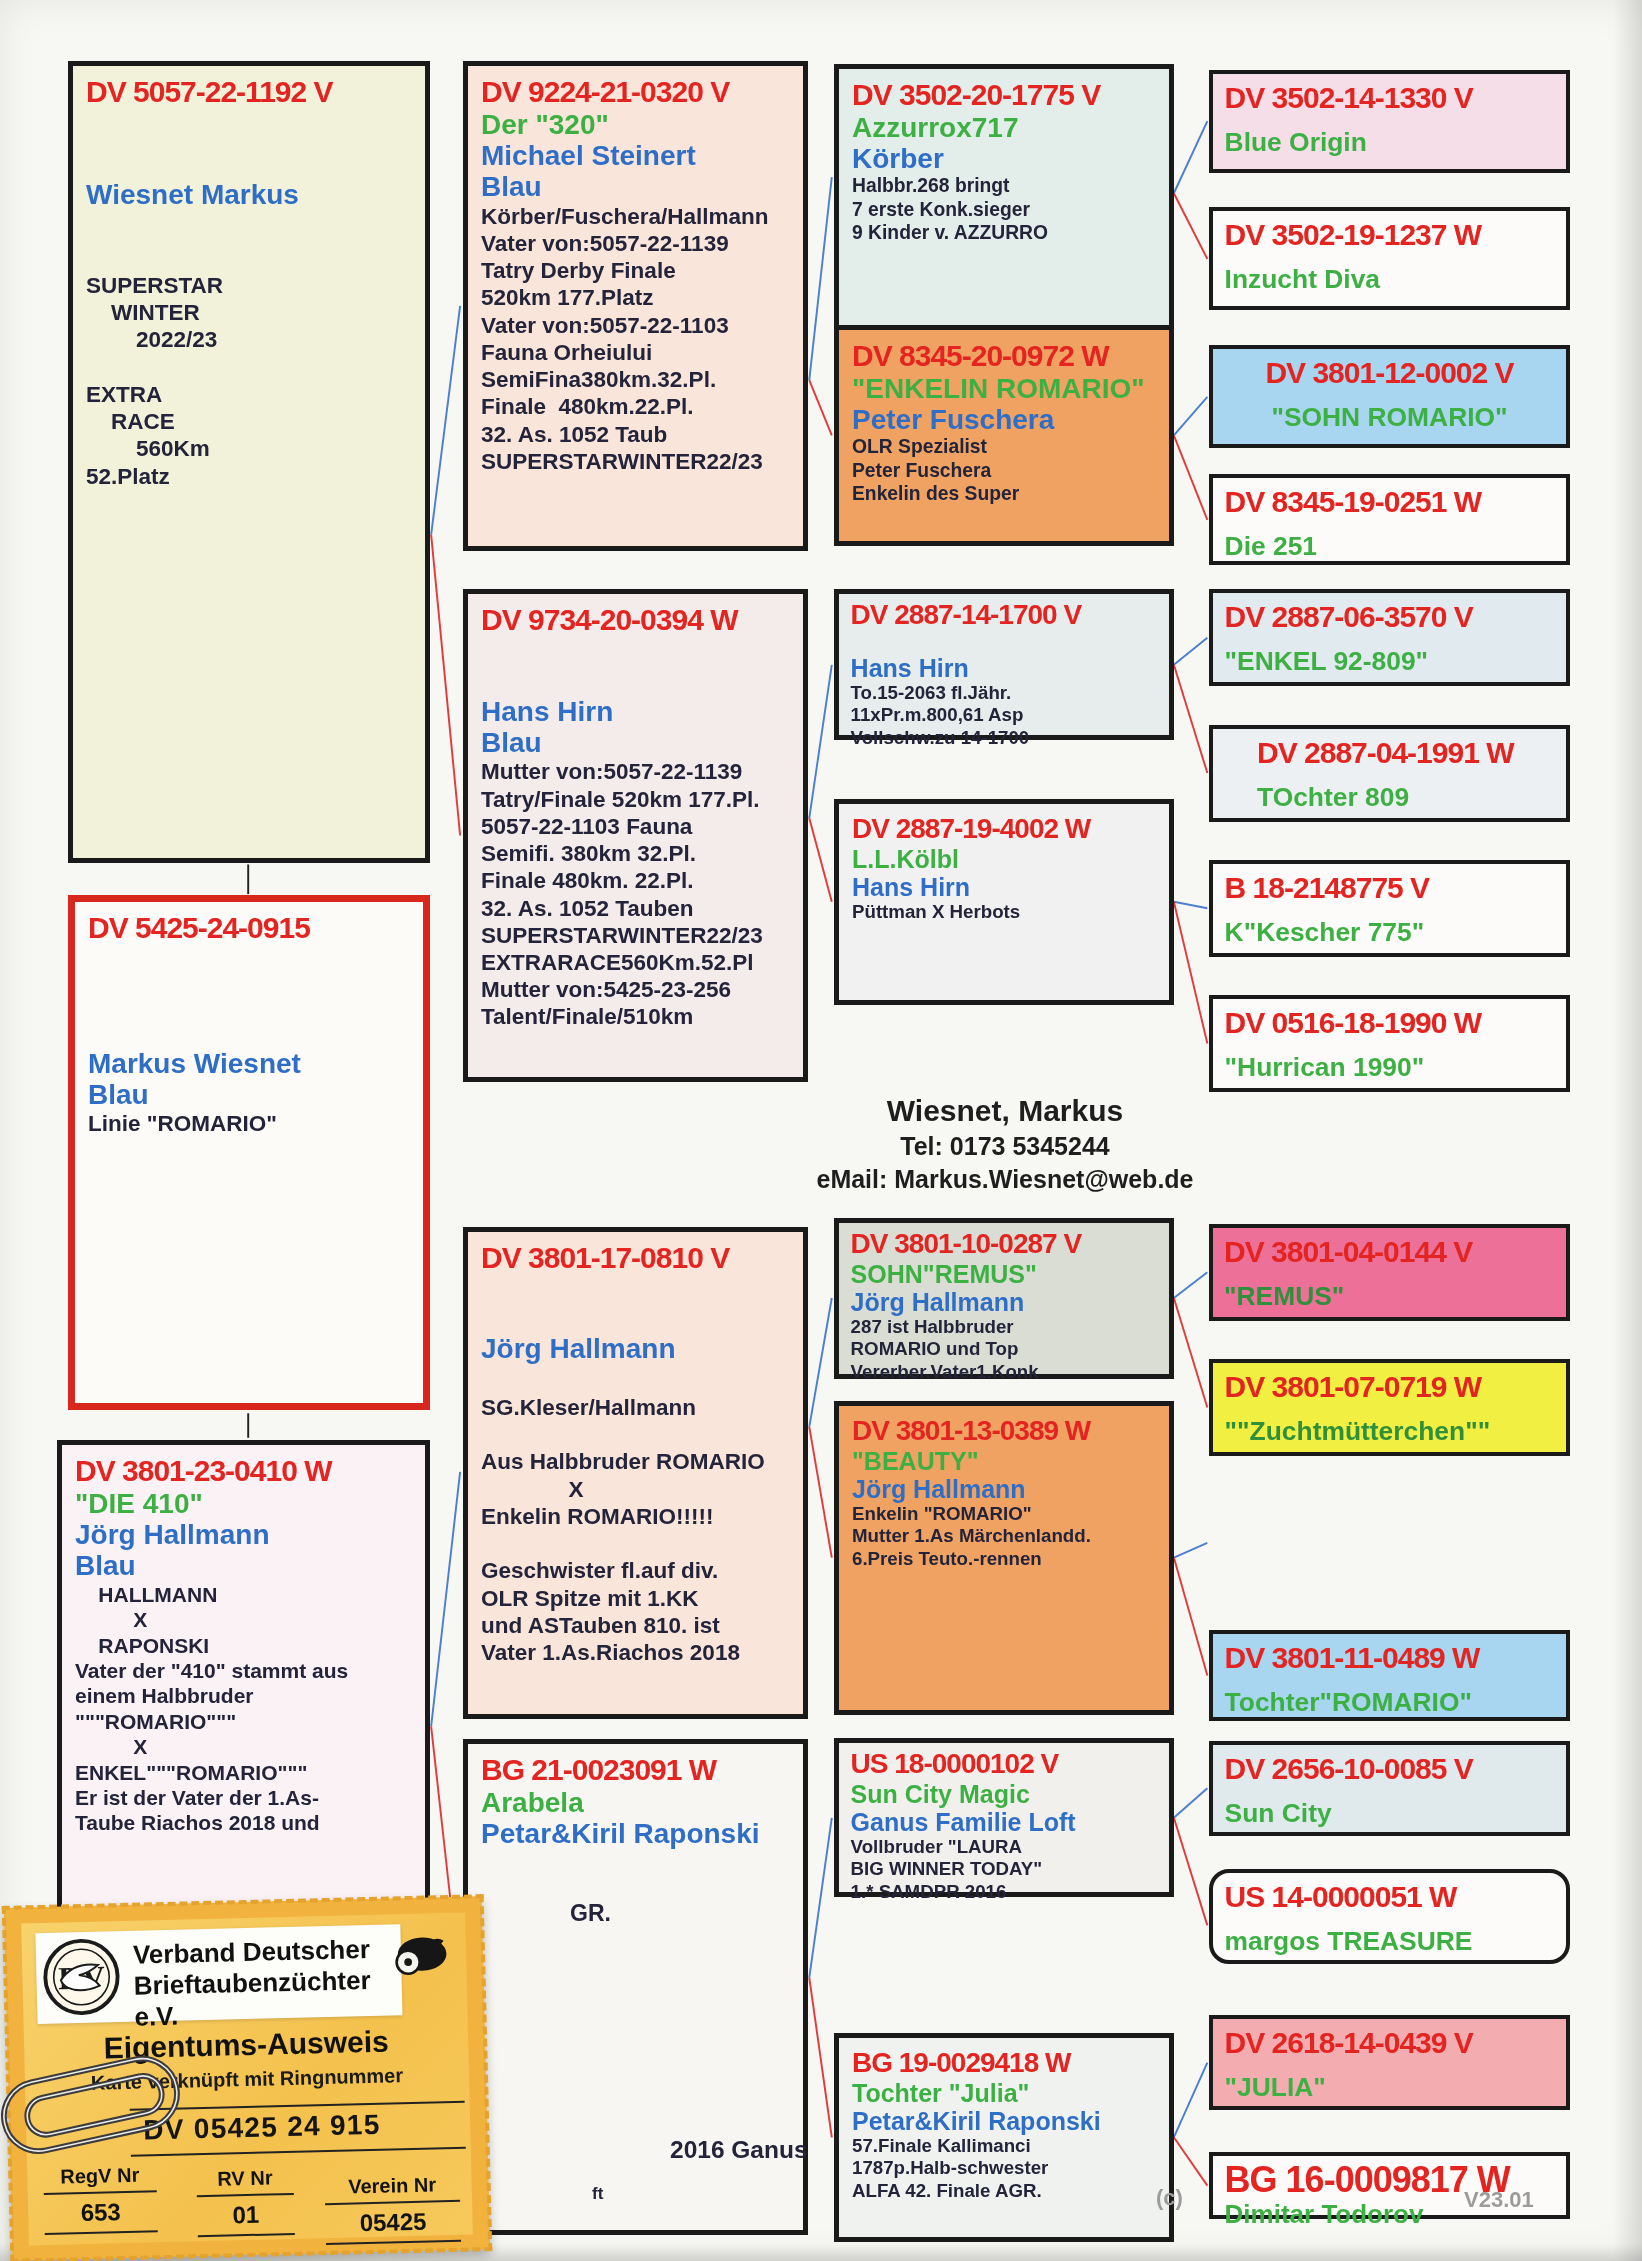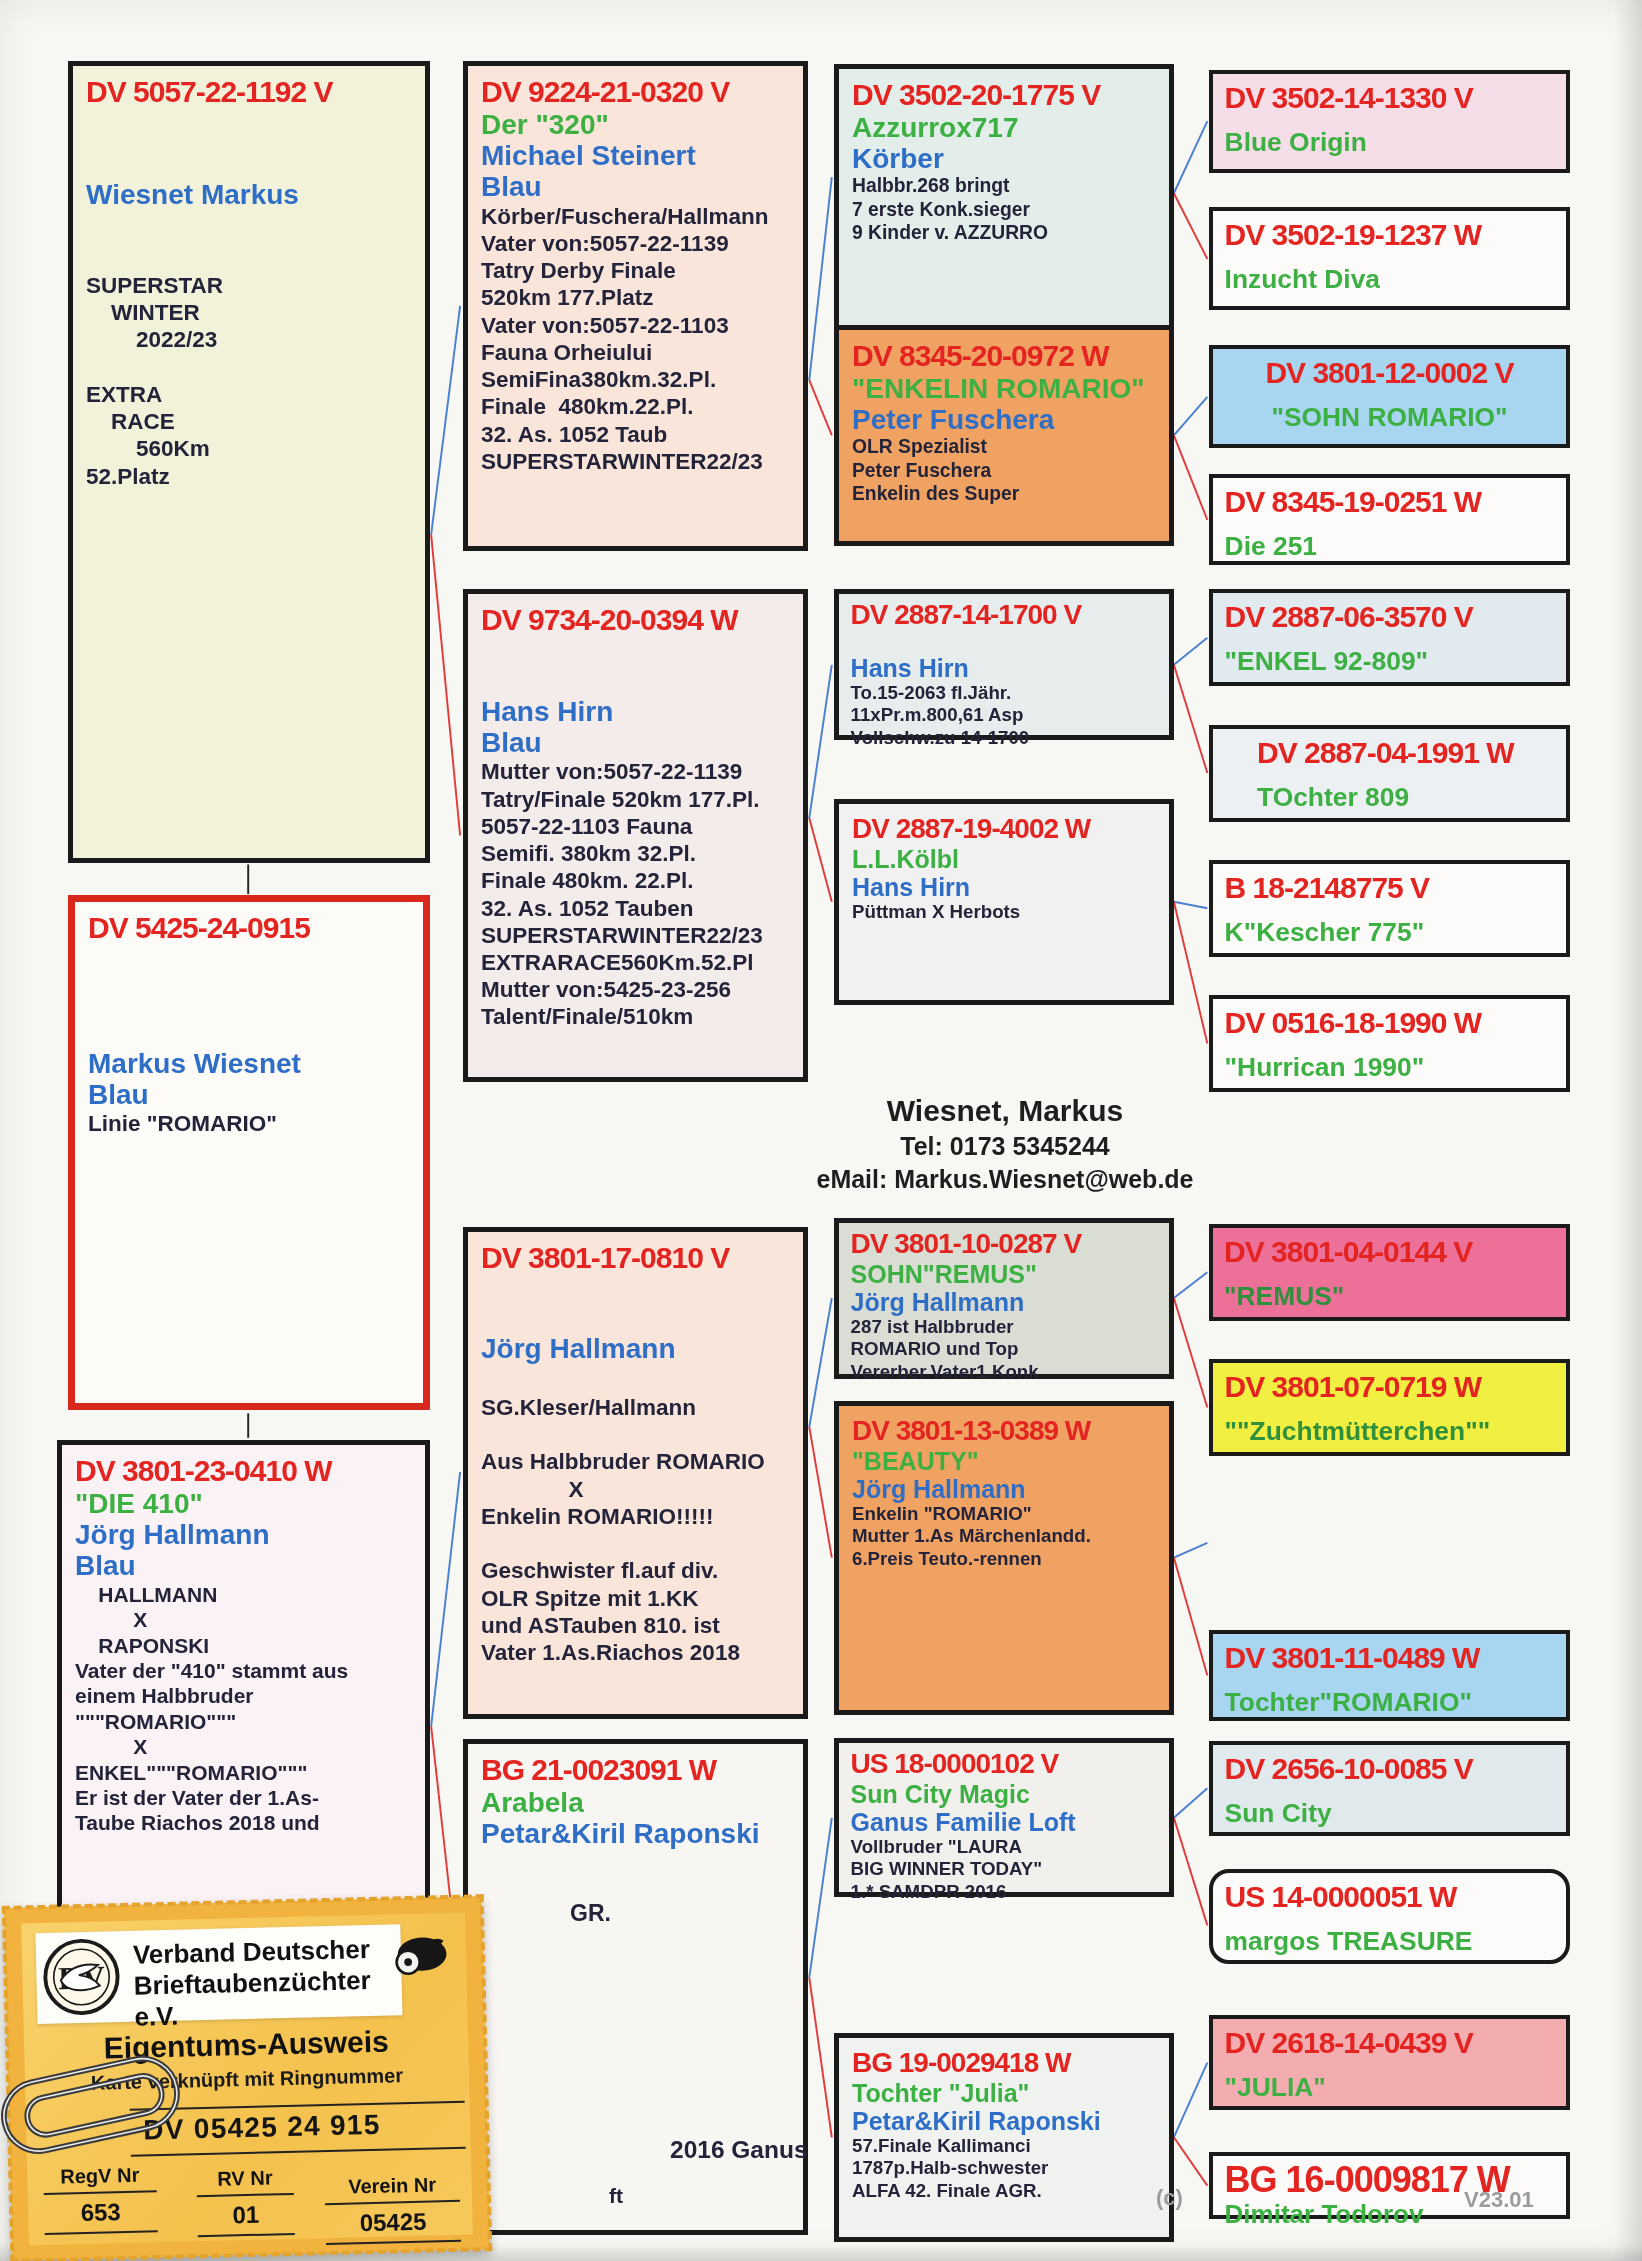--- a/index.html
+++ b/index.html
@@ -132,21 +132,21 @@
     <div class="body" style="margin-top:30px">SG.Kleser/Hallmann<br><br>Aus Halbbruder ROMARIO<br>              X<br>Enkelin ROMARIO!!!!!<br><br>Geschwister fl.auf div.<br>OLR Spitze mit 1.KK<br>und ASTauben 810. ist<br>Vater 1.As.Riachos 2018</div>
   </div>
 
   <div class="pbox" style="left:463px;top:1739px;width:345px;height:496px;background:#f8f6f3;">
     <div class="ring">BG 21-0023091 W</div>
     <div class="nick">Arabela</div>
     <div class="fancier">Petar&amp;Kiril Raponski</div>
   </div>
   <div class="frag" style="left:570px;top:1900px;font-size:23px;">GR.</div>
   <div class="frag" style="left:670px;top:2136px;font-size:24.5px;">2016 Ganus</div>
-  <div class="frag" style="left:609px;top:2184px;font-size:21px;">ft</div>
+  <div class="frag" style="left:592px;top:2184px;font-size:17px;">ft</div>
 
   <div class="pbox" style="left:834px;top:64px;width:340px;height:275px;background:#e3ede9;">
     <div class="ring">DV 3502-20-1775 V</div>
     <div class="nick">Azzurrox717</div>
     <div class="fancier">Körber</div>
     <div class="body" style="font-size:19.3px">Halbbr.268 bringt<br>7 erste Konk.sieger<br>9 Kinder v. AZZURRO</div>
   </div>
 
   <div class="pbox" style="left:834px;top:325px;width:340px;height:221px;background:#f0a262;">
     <div class="ring">DV 8345-20-0972 W</div>

